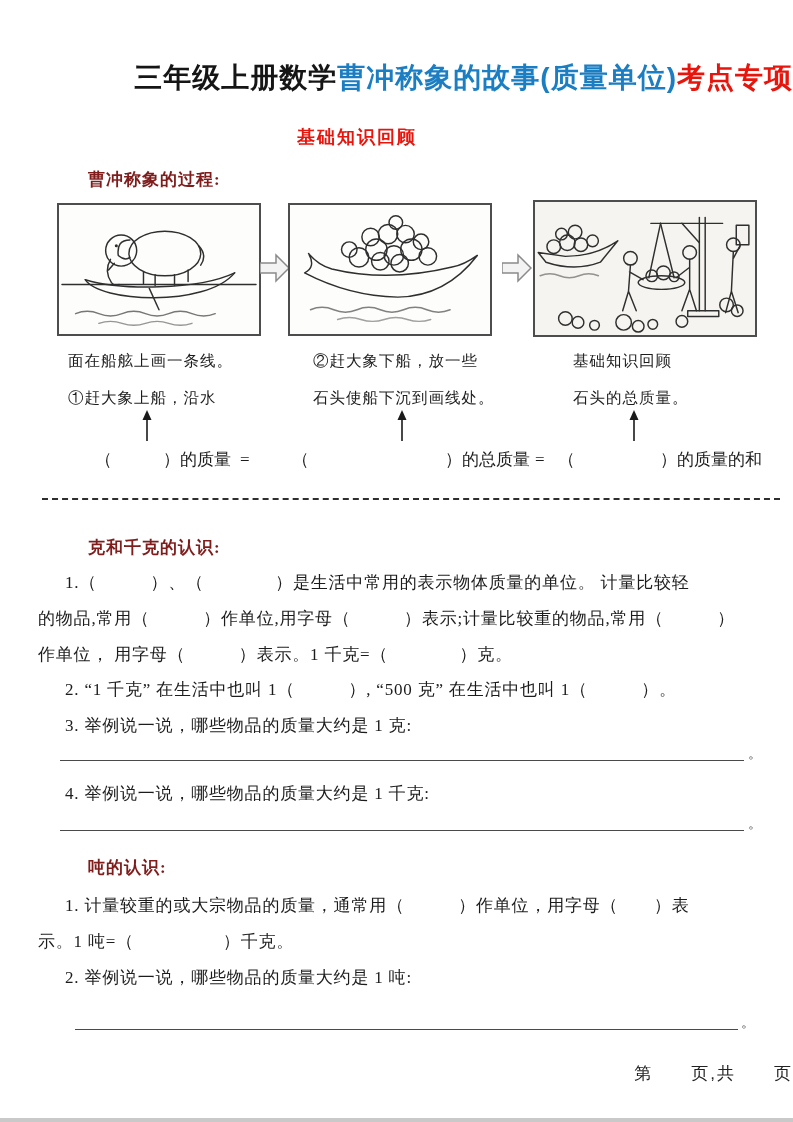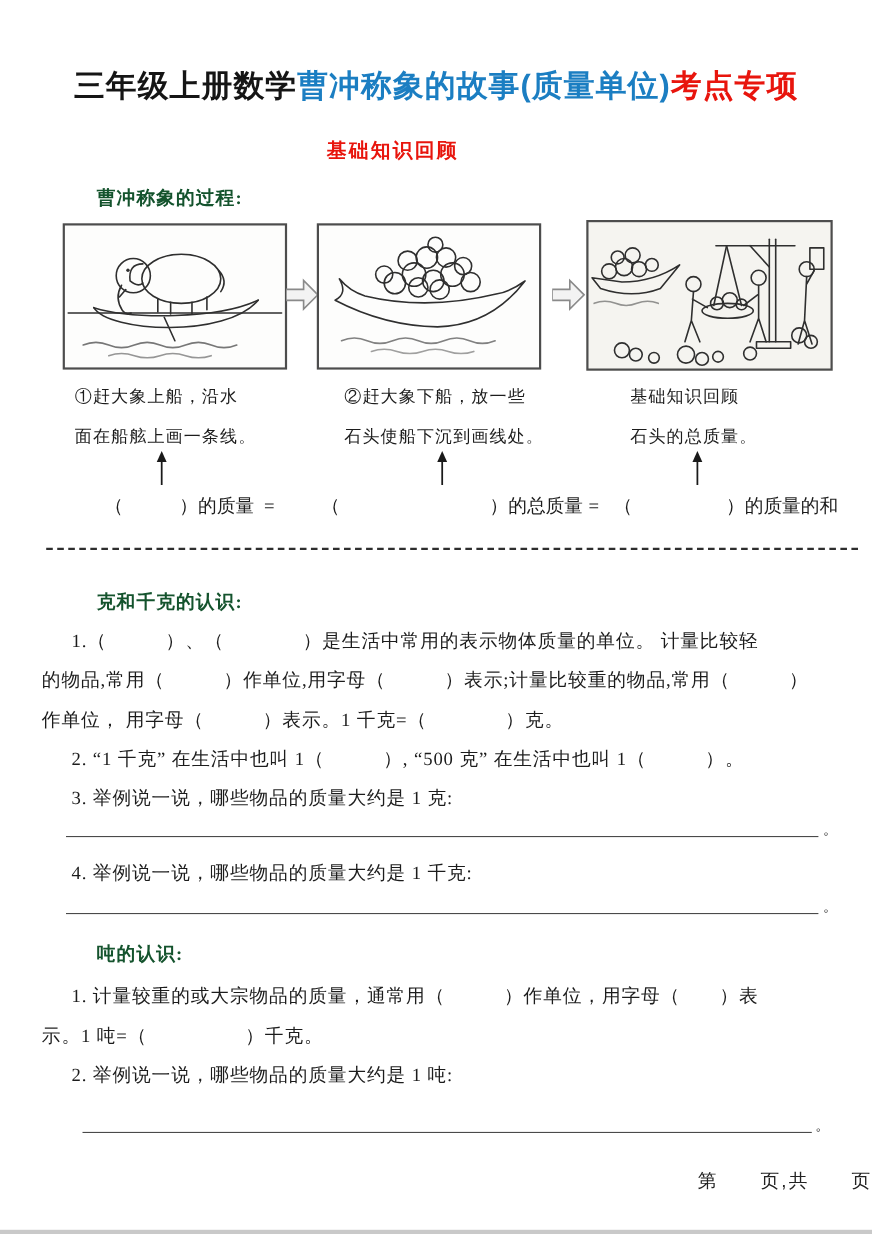--- a/index.html
+++ b/index.html
@@ -1,27 +1,27 @@
 <!DOCTYPE html>
 <html><head>
 <meta charset="utf-8">
 <style>
   html,body{margin:0;padding:0;background:#fff;}
   .page{position:relative;width:793px;height:1122px;background:#ffffff;overflow:hidden;
         font-family:"Liberation Serif", serif;color:#1c1c1c;}
   
-  .title{position:absolute;top:58px;left:0;width:793px;text-align:center;
+  .title{position:absolute;top:58px;left:0;width:793px;text-align:right;
          font-family:"Liberation Sans", sans-serif;font-weight:bold;font-size:28px;line-height:40px;letter-spacing:1px;white-space:nowrap;}
   .t-black{color:#151515}
   .t-blue{color:#1b7ec2}
   .t-red{color:#e8150d}
   .subtitle{position:absolute;top:124px;left:0;width:714px;text-align:center;
             color:#e8150d;font-weight:bold;font-size:18px;line-height:26px;letter-spacing:2px;}
   
-  .sec-heading{position:absolute;left:88px;color:#14532d;font-weight:bold;font-size:17px;line-height:28px;letter-spacing:1px;}
+  .sec-heading{position:absolute;left:88px;color:#7f1d1d;font-weight:bold;font-size:17px;line-height:28px;letter-spacing:1px;}
   #h-process{top:166px}
   #h-gram{top:534px}
   #h-ton{top:854px}
   
   .img-box{position:absolute;top:203px;height:133px;border:2px solid #4d4d4d;background:#fdfdfc;box-sizing:border-box;}
   #box1{left:57px;width:204px}
   #box2{left:288px;width:204px}
   #box3{left:533px;top:200px;width:224px;height:137px;background:#f5f4f0}
   .img-box svg{display:block;width:100%;height:100%;}
   .flow-arrow{position:absolute;top:251px;width:30px;height:34px;}
@@ -169,22 +169,22 @@
       <circle class="art" cx="90" cy="124" r="8" fill="#565656"></circle>
       <circle class="art" cx="105" cy="128" r="6" fill="#7b7b7b"></circle>
       <circle class="art" cx="120" cy="126" r="5" fill="#9a9a9a"></circle>
       <circle class="art" cx="150" cy="123" r="6" fill="#6e6e6e"></circle>
       <circle class="art" cx="196" cy="106" r="7" fill="#7b7b7b"></circle>
       <circle class="art" cx="207" cy="112" r="6" fill="#565656"></circle>
     </svg>
   </div>
 
   <div class="caption" id="cap1">
+    <div>面在船舷上画一条线。</div>
     <div>①赶大象上船，沿水</div>
-    <div>面在船舷上画一条线。</div>
   </div>
   <div class="caption" id="cap2">
     <div>②赶大象下船，放一些</div>
     <div>石头使船下沉到画线处。</div>
   </div>
   <div class="caption" id="cap3">
     <div>基础知识回顾</div>
     <div>石头的总质量。</div>
   </div>
 

